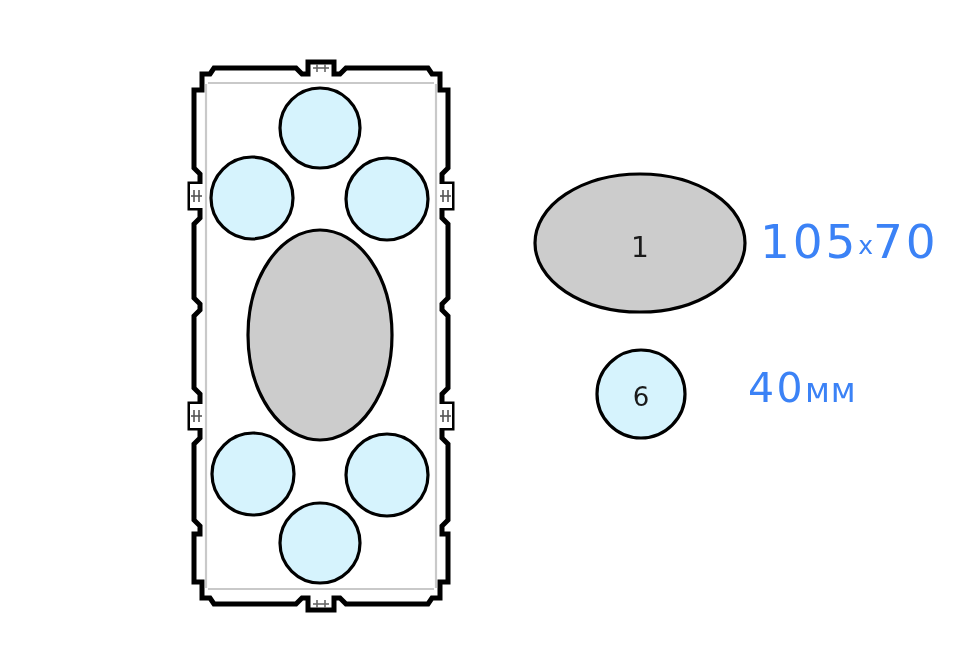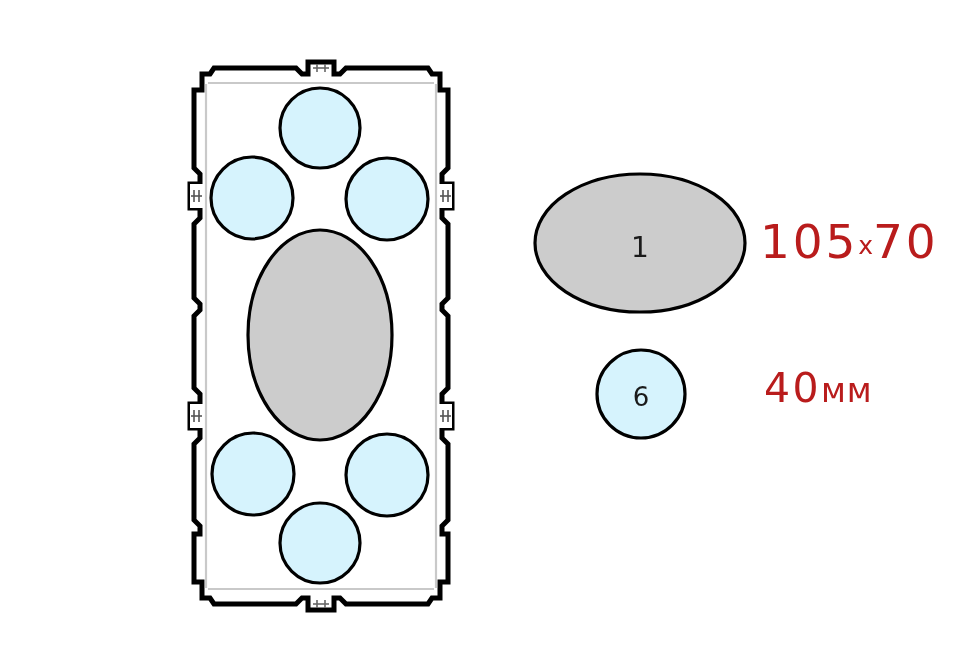--- a/index.html
+++ b/index.html
@@ -24,37 +24,37 @@
     left: 0;
     top: 0;
     width: 960px;
     height: 672px;
     display: block;
   }
   .dim-label {
     position: absolute;
     font-family: "DejaVu Sans", sans-serif;
     font-weight: 400;
-    color: #b91c1c;
+    color: #3b82f6;
     white-space: nowrap;
     letter-spacing: 0.06em;
     line-height: 1;
   }
   #label-oval {
     left: 760px;
     top: 218px;
     font-size: 47px;
   }
   #label-oval .sub {
     font-size: 25px;
     vertical-align: 4px;
     letter-spacing: 0;
   }
   #label-round {
-    left: 764px;
+    left: 748px;
     top: 368px;
     font-size: 41px;
   }
   #label-round .unit {
     font-size: 33px;
     letter-spacing: 0.02em;
   }
 </style>
 </head>
 <body>

